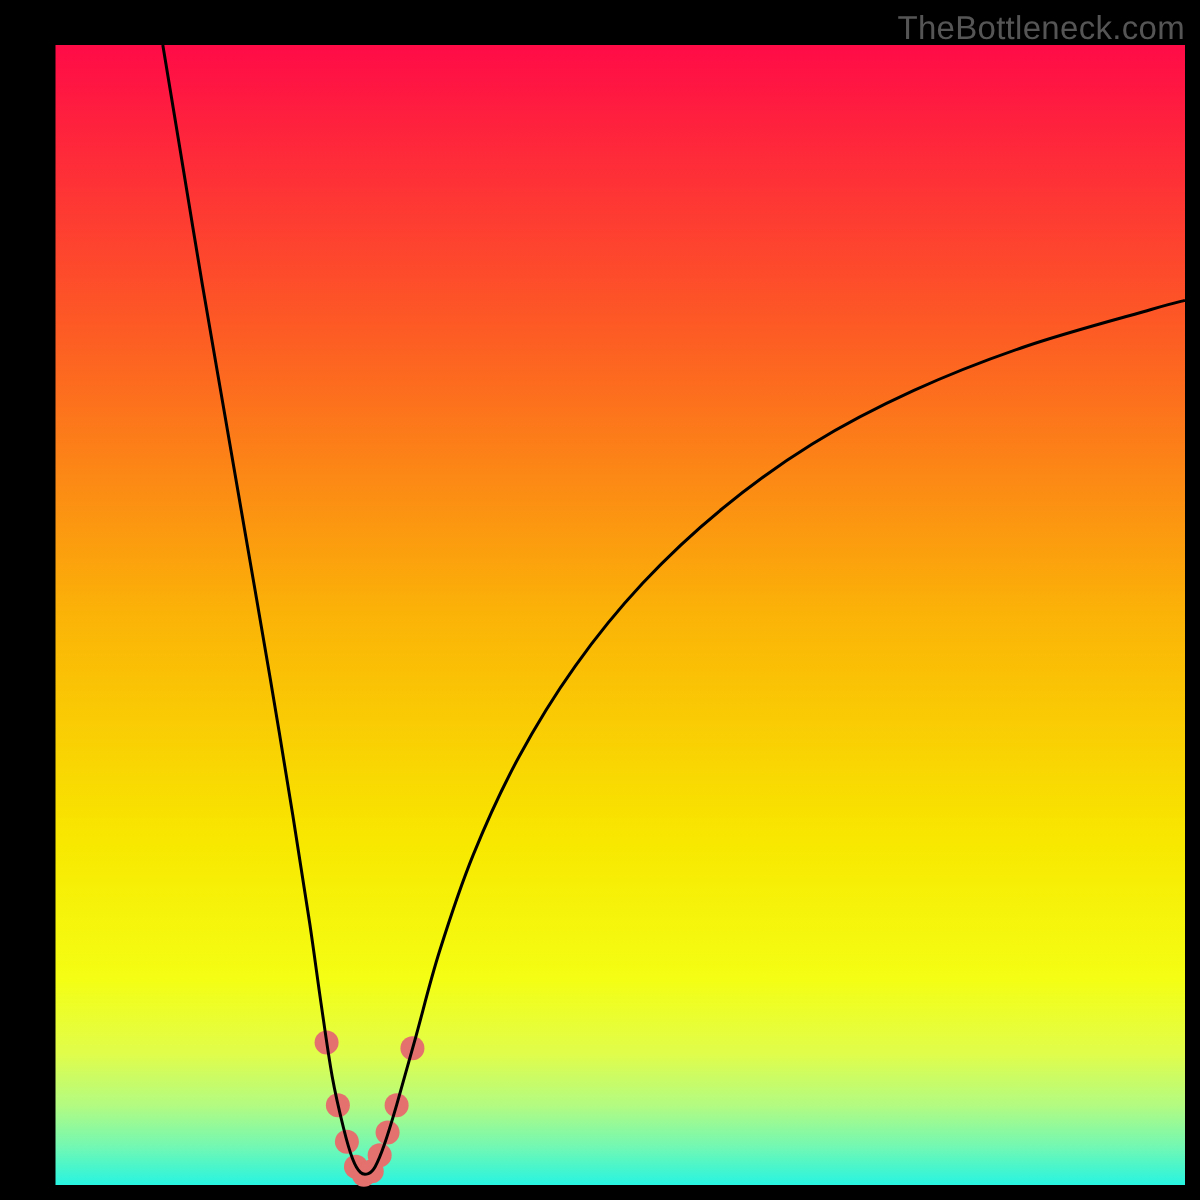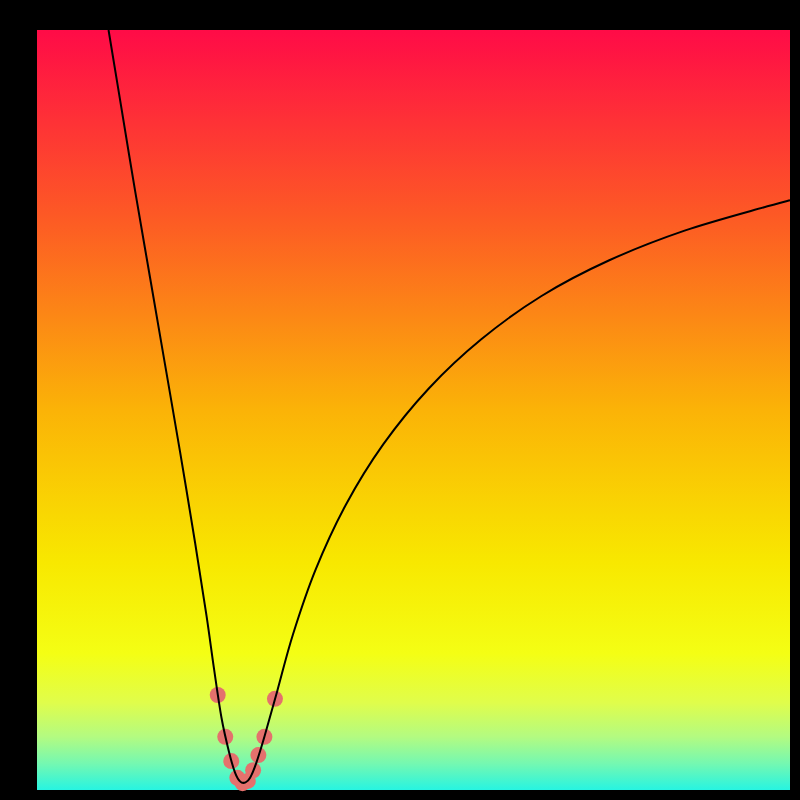--- a/index.html
+++ b/index.html
@@ -58,13 +58,14 @@
         <circle cx="237.298" cy="777.84" r="8" fill="#e4716d"></circle>
         <circle cx="242.56900000000002" cy="783.16" r="8" fill="#e4716d"></circle>
         <circle cx="247.84000000000003" cy="780.88" r="8" fill="#e4716d"></circle>
         <circle cx="253.111" cy="770.24" r="8" fill="#e4716d"></circle>
         <circle cx="258.38199999999995" cy="755.04" r="8" fill="#e4716d"></circle>
         <circle cx="264.406" cy="736.8" r="8" fill="#e4716d"></circle>
         <circle cx="274.948" cy="698.8" r="8" fill="#e4716d"></circle>
       </g>
     <path id="curve-path" fill="none" d="M 108.535 30 C 110.41749999999999 41.4, 115.4375 71.79999999999997, 119.83 98.39999999999998 C 124.2225 124.99999999999999, 129.86999999999998 159.83333333333334, 134.89 189.60000000000002 C 139.91 219.3666666666667, 144.92999999999998 247.86666666666667, 149.95 277 C 154.97 306.1333333333333, 159.99 335.26666666666665, 165.01000000000002 364.4 C 170.03000000000003 393.5333333333333, 175.05 422.03333333333336, 180.07 451.8 C 185.08999999999997 481.56666666666666, 190.73749999999998 515.7666666666667, 195.13 543 C 199.5225 570.2333333333333, 203.28750000000002 594.3000000000001, 206.425 615.2 C 209.5625 636.1, 211.445 651.3, 213.95499999999998 668.4 C 216.46499999999997 685.5, 218.97499999999997 703.8666666666666, 221.48499999999999 717.8 C 223.995 731.7333333333333, 226.756 742.88, 229.01500000000001 752 C 231.27400000000003 761.12, 233.15650000000002 767.5799999999999, 235.03900000000002 772.52 C 236.9215 777.46, 238.553 779.9933333333333, 240.31 781.64 C 242.067 783.2866666666666, 243.9495 783.0333333333333, 245.581 782.4 C 247.21249999999998 781.7666666666667, 248.342 781.0066666666667, 250.09900000000002 777.84 C 251.85600000000002 774.6733333333334, 253.73850000000004 770.24, 256.12300000000005 763.4 C 258.50750000000005 756.56, 260.892 748.8333333333333, 264.406 736.8 C 267.92 724.7666666666667, 272.438 708.3000000000001, 277.207 691.2 C 281.976 674.1, 286.6195 654.4666666666667, 293.02000000000004 634.2 C 299.42050000000006 613.9333333333334, 306.82500000000005 591.1333333333333, 315.61 569.6 C 324.395 548.0666666666667, 334.43499999999995 525.9, 345.72999999999996 505 C 357.025 484.1, 369.575 463.58, 383.38 444.2 C 397.185 424.82, 412.245 406.19999999999993, 428.56 388.71999999999997 C 444.875 371.24, 462.445 354.77333333333337, 481.27 339.32000000000005 C 500.09499999999997 323.86666666666673, 520.175 309.17333333333335, 541.51 296 C 562.845 282.82666666666665, 585.435 271.1733333333333, 609.28 260.28 C 633.125 249.38666666666663, 658.225 239.63333333333333, 684.58 230.64 C 710.9350000000001 221.64666666666665, 749.8399999999999 211.38666666666657, 767.41 206.31999999999994 C 784.98 201.2533333333333, 786.235 201.25333333333342, 790 200.24000000000012" stroke="#000000" stroke-width="2"></path>
   </svg>
+  <div class="watermark">TheBottleneck.com</div>
 </div>
 
 </body></html>

